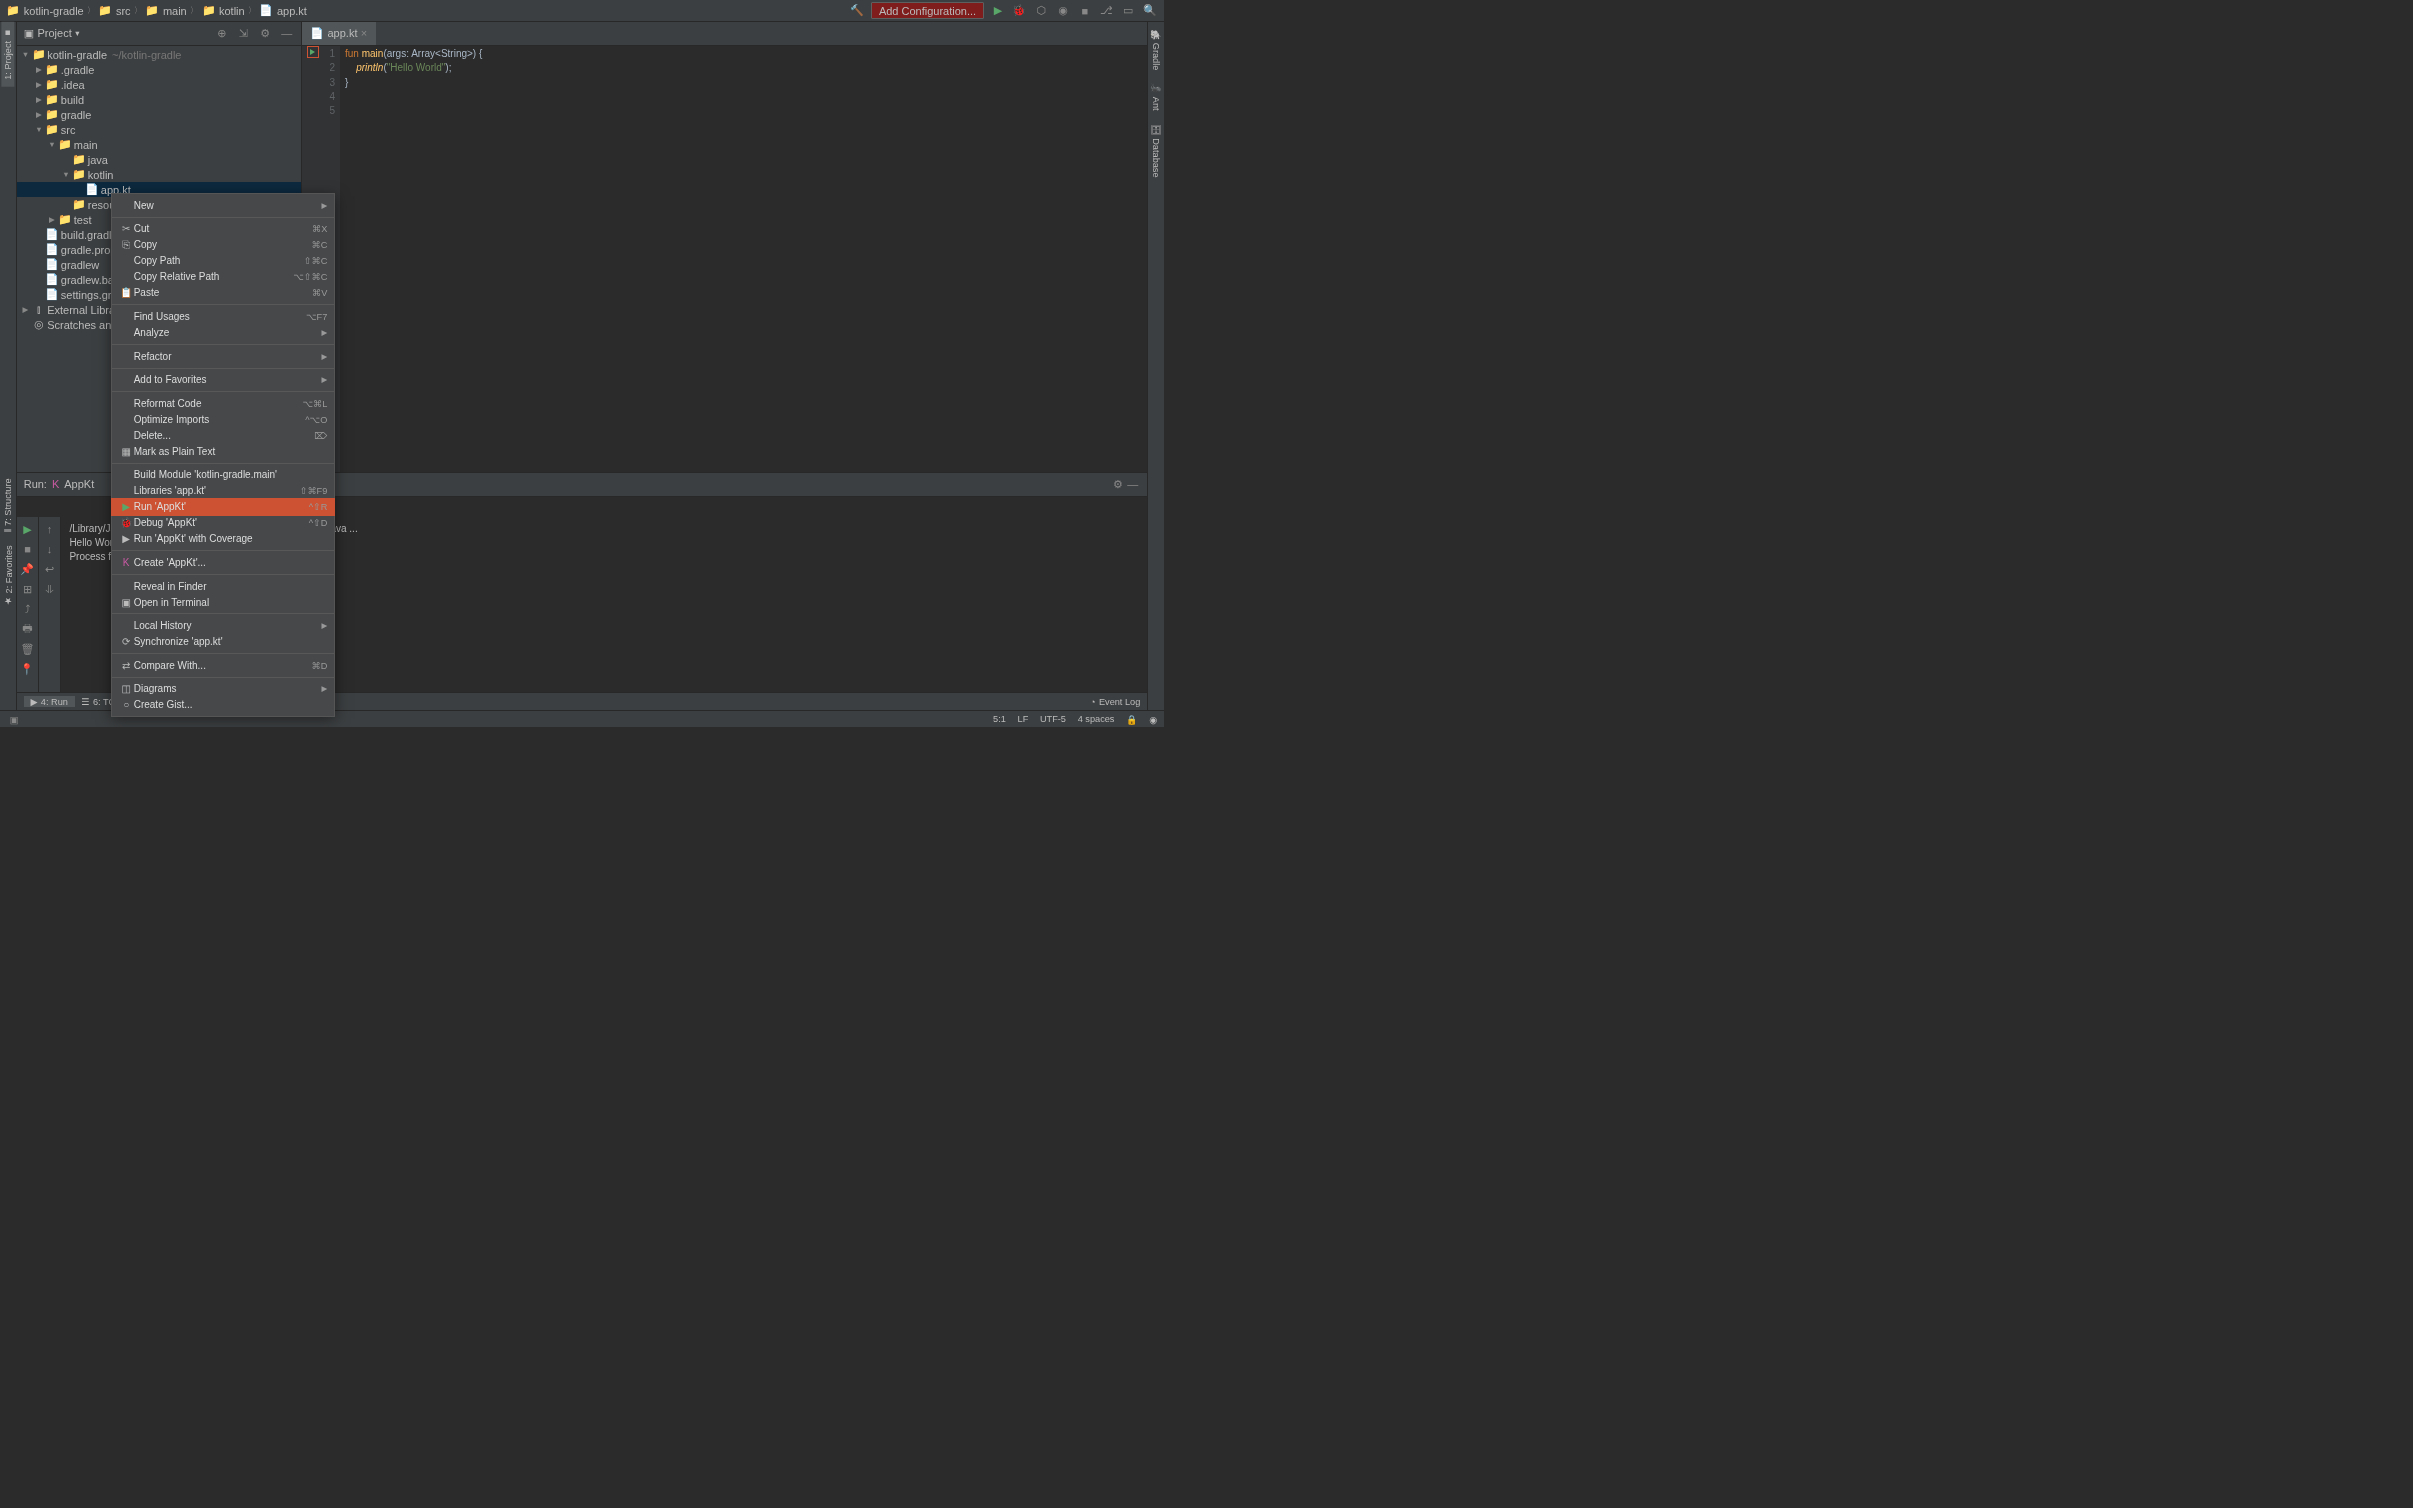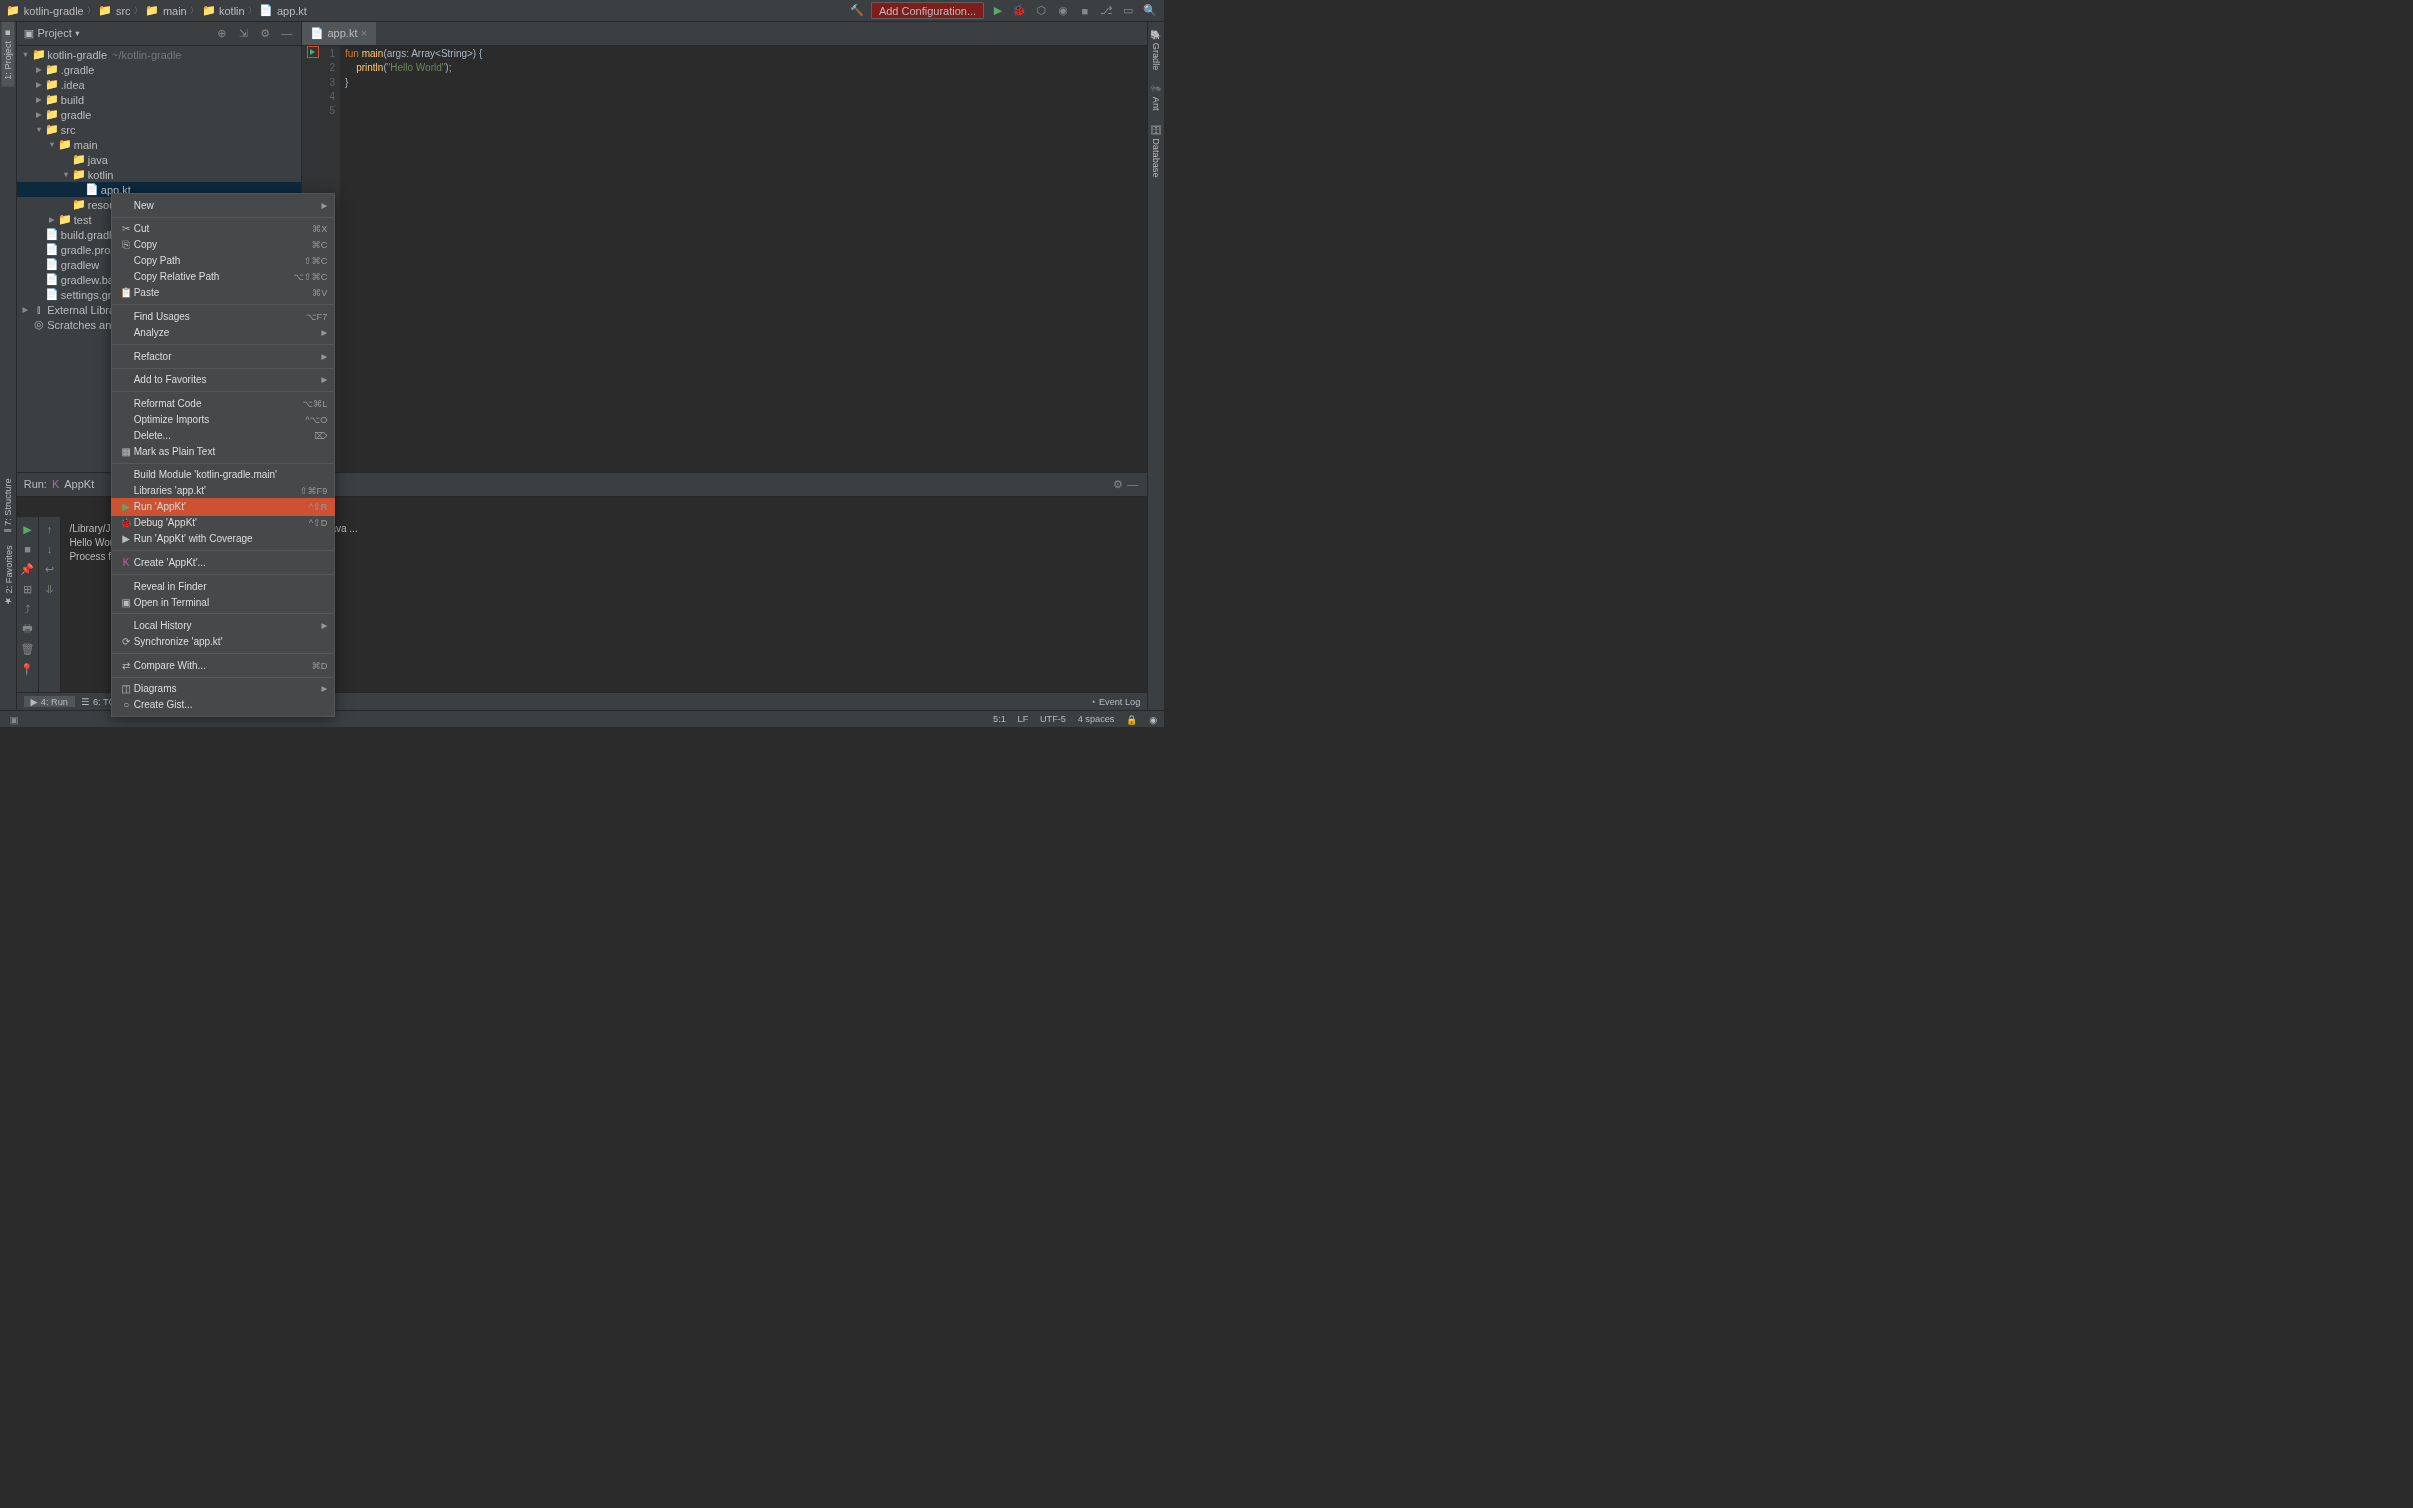--- a/index.html
+++ b/index.html
@@ -254,21 +254,21 @@
             <div class="run-tri"></div>
           </div>
         <div class="gutter-line">1</div>
         <div class="gutter-line">2</div>
         <div class="gutter-line">3</div>
         <div class="gutter-line">4</div>
         <div class="gutter-line">5</div>
       </div>
       <div class="code">
         <div class="code-line"><span class="kw">fun </span><span class="fn">main</span><span class="pl">(args: Array&lt;String&gt;) {</span></div>
-        <div class="code-line"><span>    </span><span class="fn" style="">println</span><span class="pl">(</span><span class="str">"Hello World"</span><span class="pl">);</span></div>
+        <div class="code-line"><span>    </span><span class="fn" style="font-style:italic">println</span><span class="pl">(</span><span class="str">"Hello World"</span><span class="pl">);</span></div>
         <div class="code-line"><span class="pl">}</span></div>
         <div class="code-line"></div>
         <div class="code-line"></div>
       </div>
     </div>
   </div>
 
   <div class="right-gutter">
     <div class="right-gutter-tab">🐘 <span>Gradle</span></div>
     <div class="right-gutter-tab">🐜 <span>Ant</span></div>

